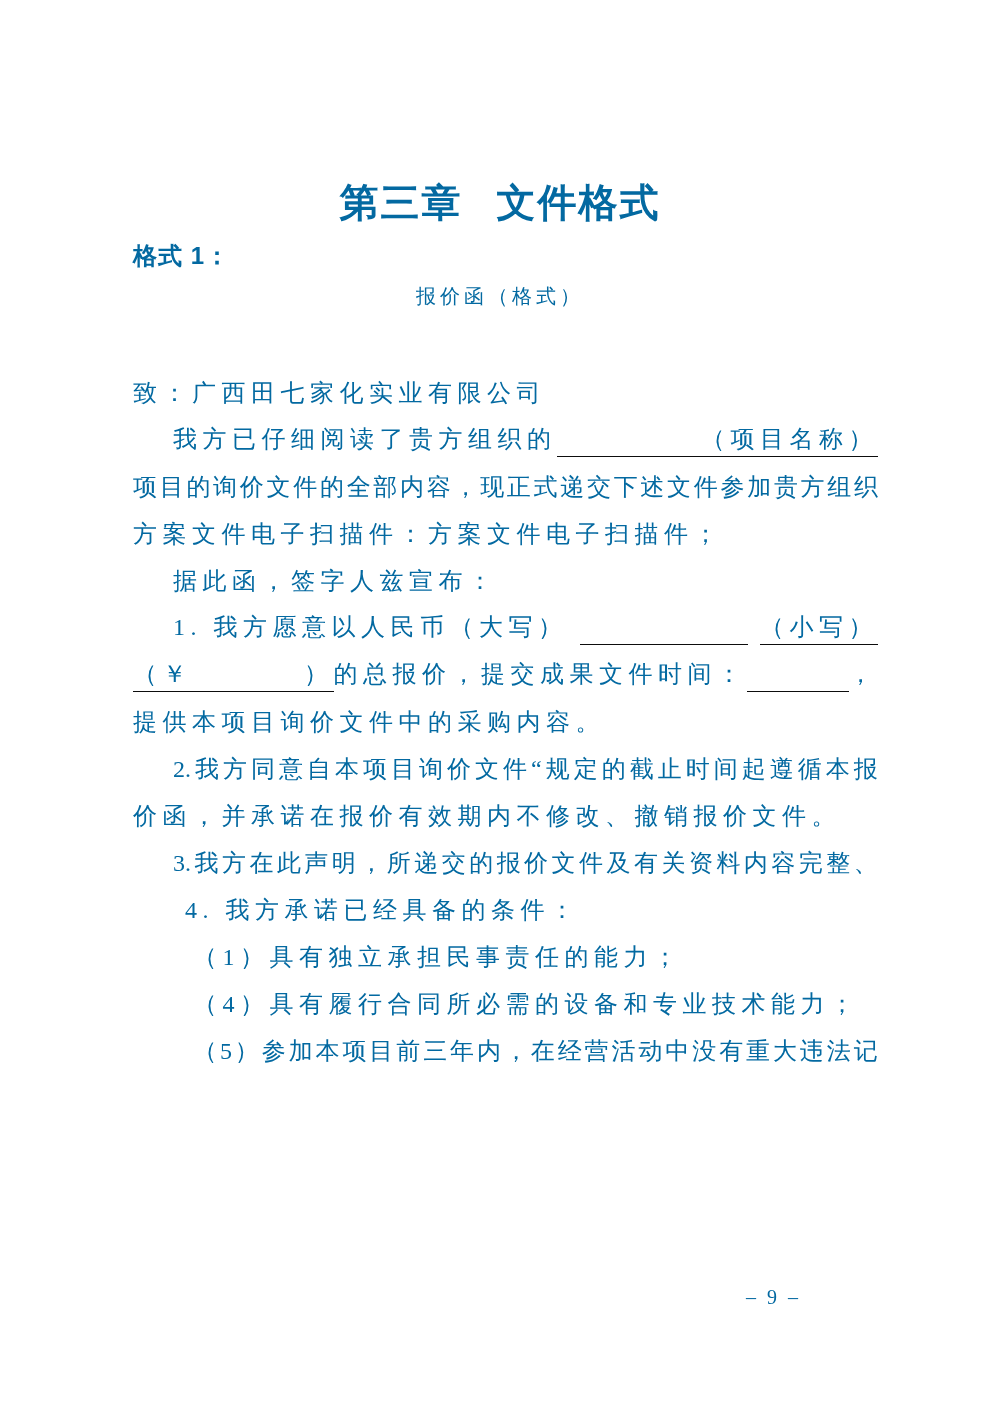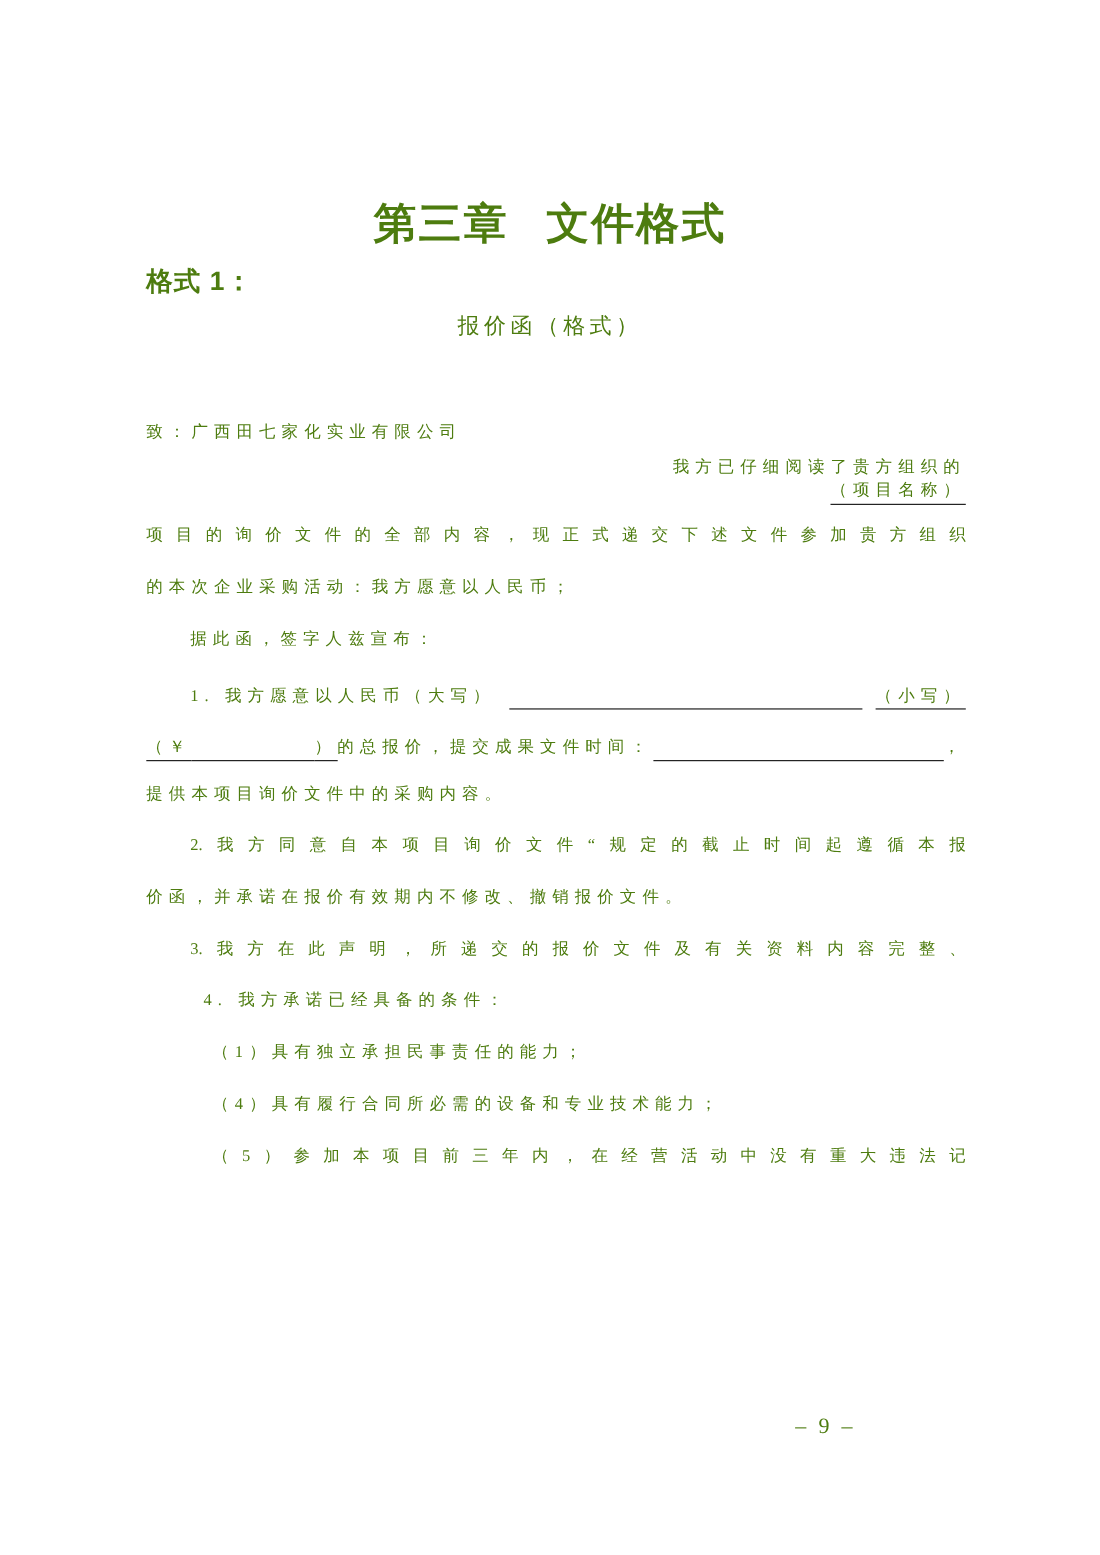--- a/index.html
+++ b/index.html
@@ -1,41 +1,42 @@
 <!DOCTYPE html>
 <html><head>
 <meta charset="utf-8">
 <style>
   html,body{margin:0;padding:0;background:#ffffff;}
   .page{
     position:relative;
     width:904px;height:1414px;
-    background:#ffffff;color:#4d7c0f;
+    background:#ffffff;color:#0369a1;
     font-family:"Liberation Serif","DejaVu Serif",serif;
     overflow:hidden;
+    padding-left:23px;
   }
   .chapter-title{
     position:absolute;top:176px;left:0;width:1000px;
     display:flex;justify-content:center;gap:34px;
     font-size:39px;font-weight:bold;letter-spacing:2px;
     font-family:"Liberation Serif","DejaVu Serif",serif;
   }
   .format-label{
     position:absolute;top:240px;left:133px;
     font-family:"Liberation Sans","DejaVu Sans",sans-serif;
     font-size:24px;font-weight:600;letter-spacing:1px;text-align:center;
   }
   .form-title{
     position:absolute;top:283px;left:0;width:1000px;
     text-align:center;font-size:20px;font-weight:normal;letter-spacing:4px;
   }
   #body-lines{
     position:absolute;top:370px;left:133px;width:745px;
   }
-  .line{height:47px;font-size:15px;box-sizing:border-box;}
+  .line{height:47px;font-size:24px;box-sizing:border-box;}
   .line.plain{line-height:47px;letter-spacing:5.5px;white-space:nowrap;}
   .line.stretch{display:flex;justify-content:space-between;}
   .line.stretch span{line-height:47px;}
   .line.flexrow{
     display:flex;align-items:flex-end;
     padding-bottom:7px;letter-spacing:5.5px;
   }
   .flexrow .seg{
     line-height:1.15;white-space:nowrap;
     padding-bottom:2px;border-bottom:1.8px solid transparent;
@@ -59,21 +60,21 @@
     <span>第三章</span>
     <span>文件格式</span>
   </div>
 
   <div class="format-label">格式 1：</div>
 
   <div class="form-title">报价函（格式）</div>
 
   <div id="body-lines">
       <div class="line plain"><span class="seg">致：广西田七家化实业有限公司</span></div>
-      <div class="line flexrow" style="padding-left: 40px; flex-direction: column;">
+      <div class="line flexrow" style="padding-left: 40px;">
         <span class="seg">我方已仔细阅读了贵方组织的</span>
         <span class="blank grow"></span>
         <span class="seg u">（项目名称）</span>
       </div>
       <div class="line stretch">
         <span>项</span>
         <span>目</span>
         <span>的</span>
         <span>询</span>
         <span>价</span>
@@ -94,21 +95,21 @@
         <span>述</span>
         <span>文</span>
         <span>件</span>
         <span>参</span>
         <span>加</span>
         <span>贵</span>
         <span>方</span>
         <span>组</span>
         <span>织</span>
       </div>
-      <div class="line plain"><span class="seg">的本次企业采购活动：我方愿意以人民币；</span></div>
+      <div class="line plain"><span class="seg">方案文件电子扫描件：方案文件电子扫描件；</span></div>
       <div class="line plain" style="padding-left: 40px;"><span class="seg">据此函，签字人兹宣布：</span></div>
       <div class="line flexrow" style="padding-left: 40px; gap: 12px;">
         <span class="seg">1. 我方愿意以人民币（大写）</span>
         <span class="blank grow"></span>
         <span class="seg u">（小写）</span>
       </div>
       <div class="line flexrow">
         <span class="seg u">（￥</span>
         <span class="blank" style="width: 112px;"></span>
         <span class="seg u">）</span>

